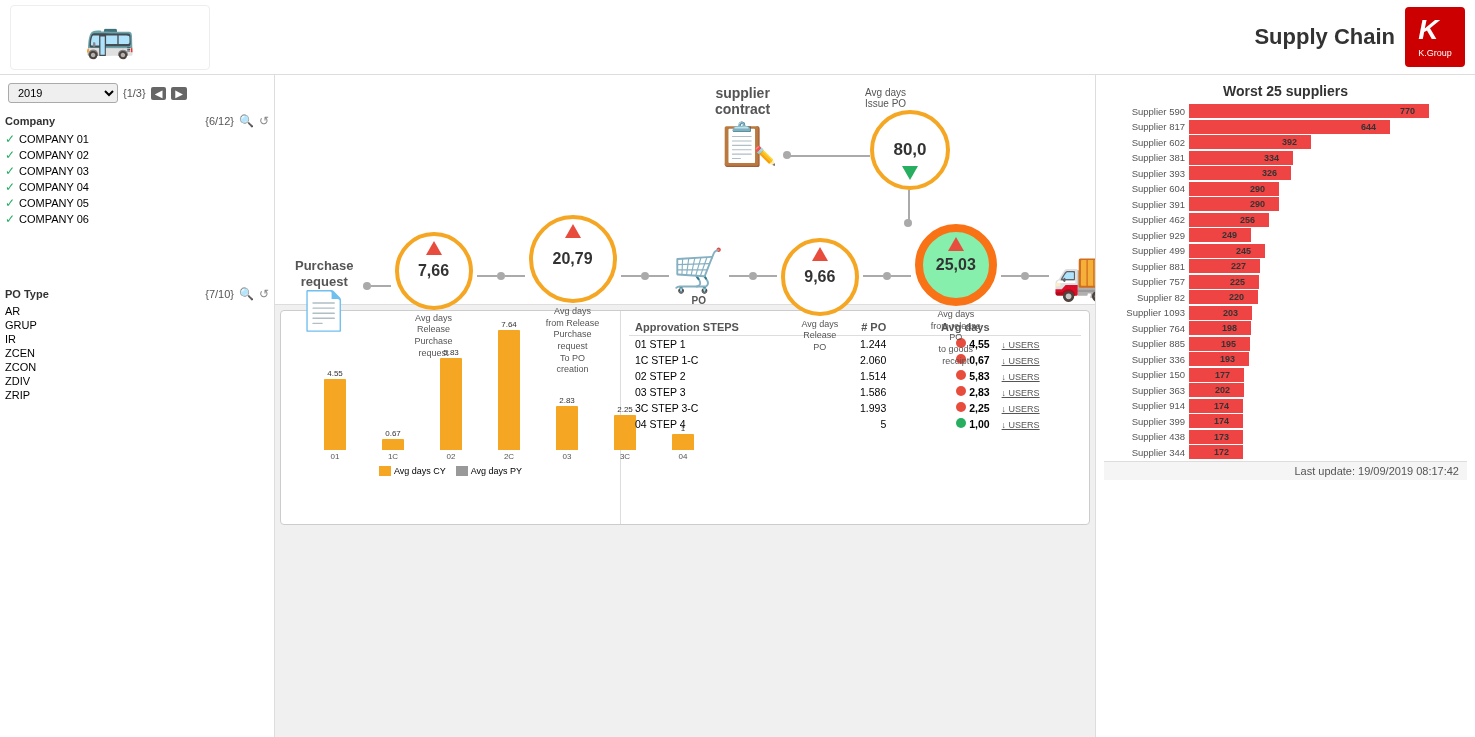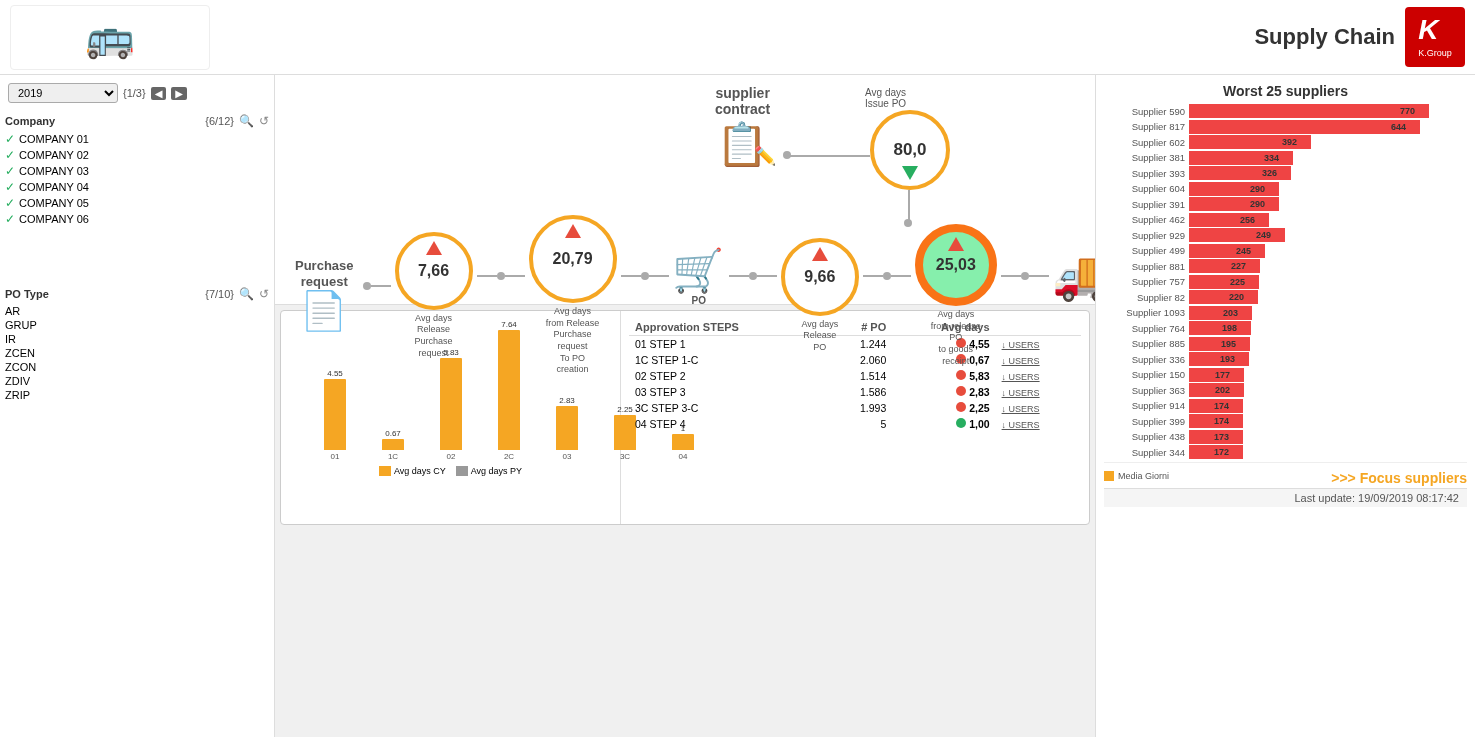--- a/index.html
+++ b/index.html
@@ -421,21 +421,21 @@
     <span class="supplier-name">Supplier 590</span>
     <div class="supplier-bar-container">
       <div class="supplier-bar" style="width:240px;">
         <span class="supplier-val">770</span>
       </div>
     </div>
   </div>
           <div class="supplier-row">
     <span class="supplier-name">Supplier 817</span>
     <div class="supplier-bar-container">
-      <div class="supplier-bar" style="width:231px;">
+      <div class="supplier-bar" style="width:201px;">
         <span class="supplier-val">644</span>
       </div>
     </div>
   </div>
           <div class="supplier-row">
     <span class="supplier-name">Supplier 602</span>
     <div class="supplier-bar-container">
       <div class="supplier-bar" style="width:122px;">
         <span class="supplier-val">392</span>
       </div>
@@ -477,21 +477,21 @@
     <span class="supplier-name">Supplier 462</span>
     <div class="supplier-bar-container">
       <div class="supplier-bar" style="width:80px;">
         <span class="supplier-val">256</span>
       </div>
     </div>
   </div>
           <div class="supplier-row">
     <span class="supplier-name">Supplier 929</span>
     <div class="supplier-bar-container">
-      <div class="supplier-bar" style="width:96px;">
+      <div class="supplier-bar" style="width:62px;">
         <span class="supplier-val">249</span>
       </div>
     </div>
   </div>
           <div class="supplier-row">
     <span class="supplier-name">Supplier 499</span>
     <div class="supplier-bar-container">
       <div class="supplier-bar" style="width:76px;">
         <span class="supplier-val">245</span>
       </div>
@@ -595,26 +595,19 @@
   </div>
           <div class="supplier-row">
     <span class="supplier-name">Supplier 344</span>
     <div class="supplier-bar-container">
       <div class="supplier-bar" style="width:54px;">
         <span class="supplier-val">172</span>
       </div>
     </div>
   </div>
         </div>
-      <div id="right-bottom">
-        <div id="media-giorni-legend">
-          <div class="orange-square"></div>
-          <span>Media Giorni</span>
-        </div>
-        <div id="focus-suppliers">&gt;&gt;&gt; Focus suppliers</div>
-      </div>
       <div id="bottom-bar">
         <span>Last update: 19/09/2019 08:17:42</span>
       </div>
     </div>
 
   </div>
 </div>
 
 </body></html>

